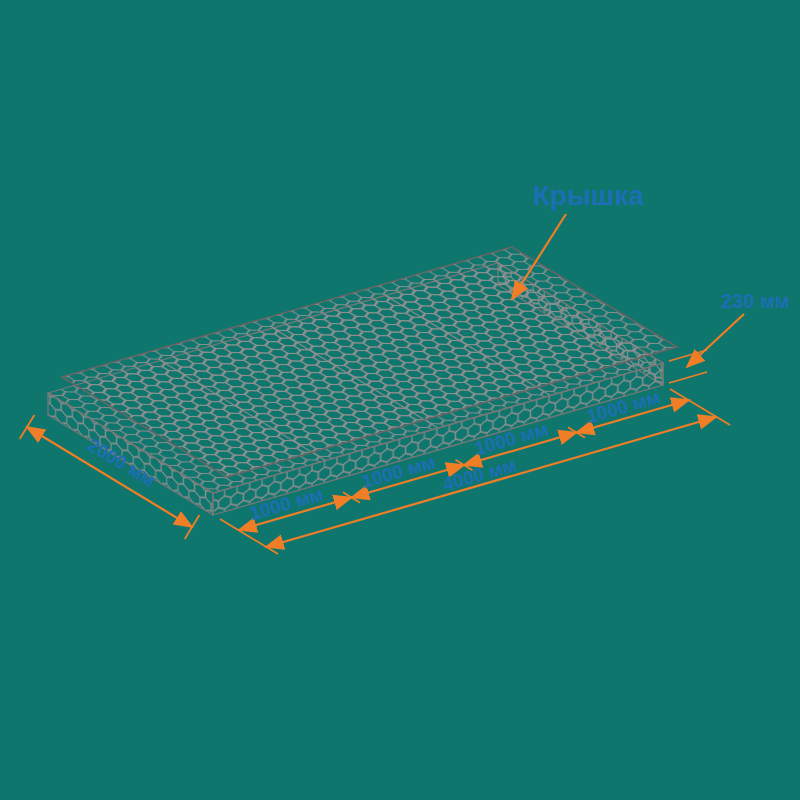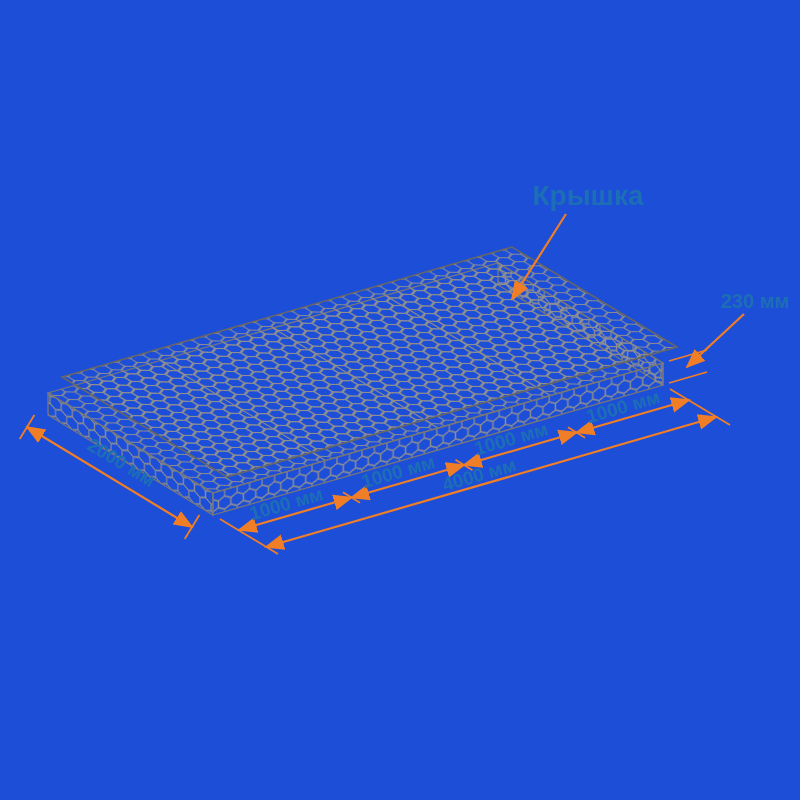--- a/index.html
+++ b/index.html
@@ -1,16 +1,16 @@
 <!DOCTYPE html>
 <html><head>
 <meta charset="utf-8">
 <style>
   html,body{margin:0;padding:0;background:#ffffff;}
-  .canvas{width:800px;height:800px;position:relative;background:#1d4ed8;overflow:hidden;}
+  .canvas{width:800px;height:800px;position:relative;background:#0f766e;overflow:hidden;}
   svg{display:block;}
   svg text{font-family:"Liberation Sans", sans-serif;font-weight:bold;}
   .face{stroke:#777777;stroke-width:1.3;}
   .lid{stroke:#666666;stroke-width:1.6;}
   .divider{stroke:#8a8a8a;stroke-width:1.2;fill:none;}
   .dim-line{stroke-width:2.2;fill:none;}
   .ext-line{stroke-width:1.8;fill:none;}
   .label-lg{font-size:28px;}
   .label-md{font-size:20px;}
   .label-dim{font-size:19px;}

